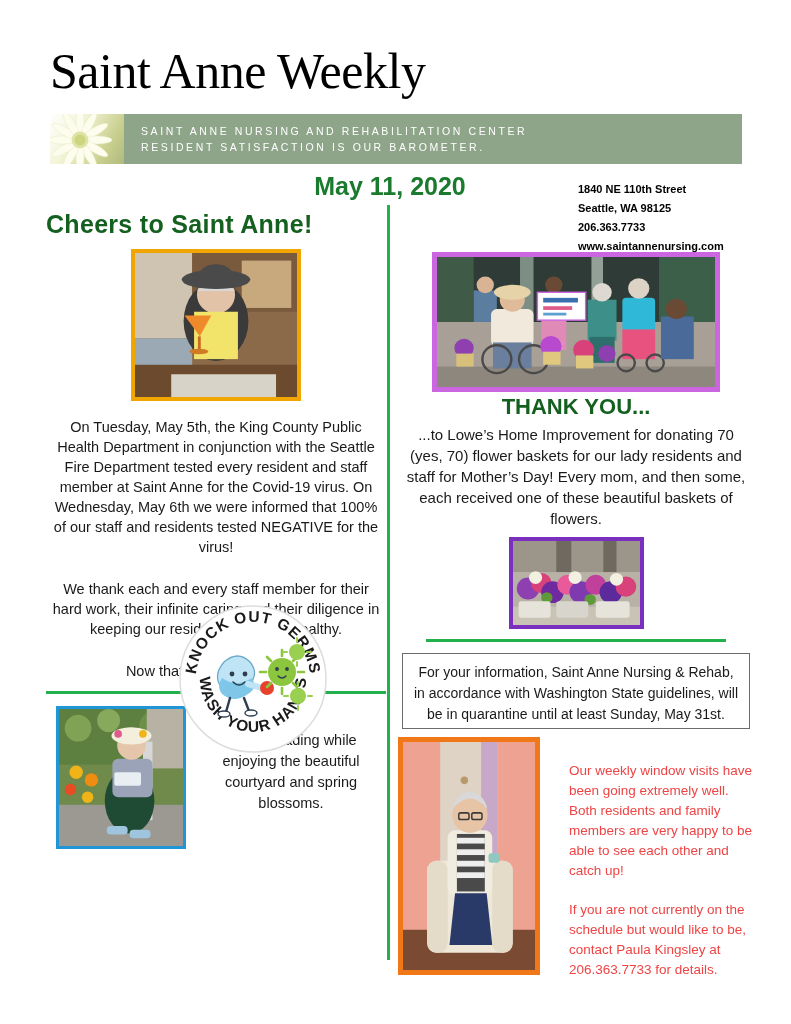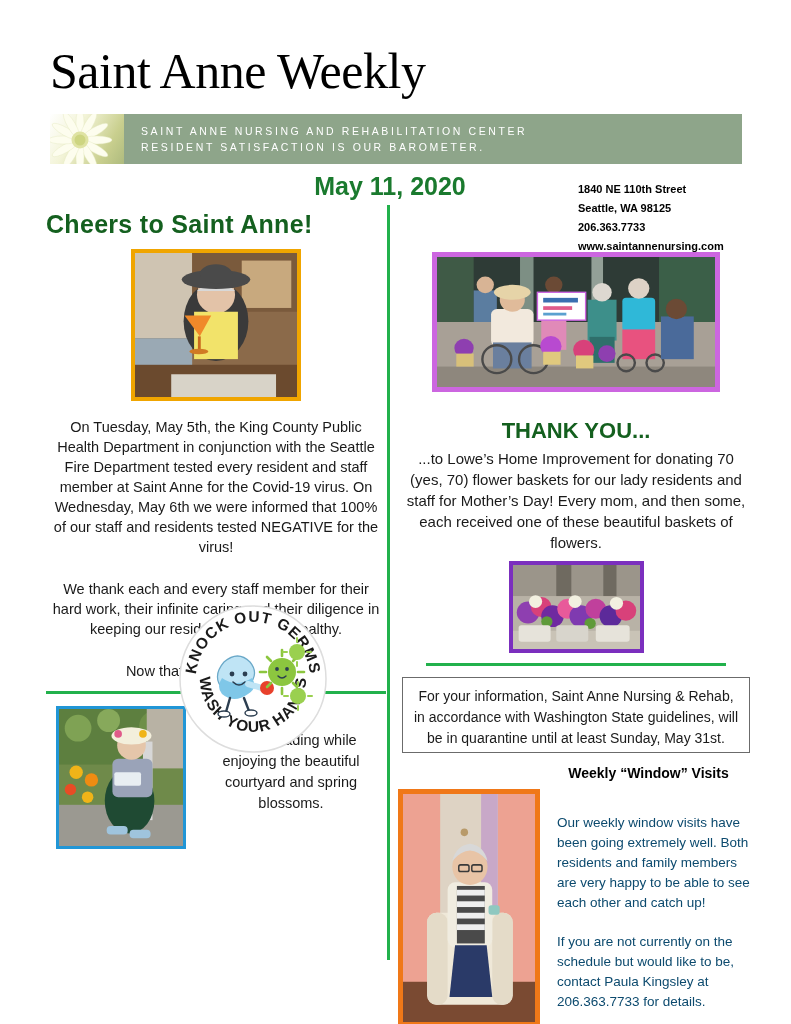--- a/index.html
+++ b/index.html
@@ -171,21 +171,21 @@
     width: 288px;
     height: 140px;
     margin: 0 auto;
     border: 5px solid #cc66e0;
   }
   #thankyou-heading {
     text-align: center;
     color: #14601f;
     font-size: 22px;
     font-weight: bold;
-    margin: 26px 0 4px 0;
+    margin: 2px 0 4px 0;
   }
   #lowes-paragraph {
     margin: 0 4px;
     font-size: 15px;
     line-height: 21px;
     text-align: center;
     color: #1a1a1a;
   }
   #photo-baskets {
     width: 135px;
@@ -221,25 +221,25 @@
     margin-top: 8px;
   }
   #photo-window {
     width: 142px;
     height: 238px;
     border: 5px solid #f07818;
     flex: none;
   }
   #window-text {
     flex: 1;
-    padding-left: 17px;
+    padding-left: 29px;
     padding-top: 24px;
     font-size: 13.5px;
     line-height: 20px;
-    color: #0c4a6e;
+    color: #ef4444;
     text-align: left;
   }
   #window-text p { margin: 0; }
   #window-text p + p { margin-top: 19px; }
 </style>
 </head>
 <body>
 
 <div id="page">
 
@@ -498,21 +498,20 @@
         <rect x="6" y="66" width="34" height="18" rx="3" fill="#e6e3da"></rect>
         <rect x="46" y="66" width="34" height="18" rx="3" fill="#d8d5cc"></rect>
         <rect x="88" y="66" width="36" height="18" rx="3" fill="#e6e3da"></rect>
       </svg>
     </div>
 
     <div id="right-rule"></div>
 
     <div id="quarantine-box">For your information, Saint Anne Nursing &amp; Rehab, in accordance with Washington State guidelines, will be in quarantine until at least Sunday, May 31st.</div>
 
-    <div id="window-heading">Weekly “Window” Visits</div>
 
     <div id="window-row">
       <div class="photo" id="photo-window">
         <svg viewBox="0 0 142 238" preserveAspectRatio="none" aria-hidden="true">
           <rect width="142" height="238" fill="#e8a898"></rect>
           <rect x="0" y="0" width="40" height="200" fill="#eda292"></rect>
           <rect x="102" y="0" width="40" height="200" fill="#eda292"></rect>
           <rect x="40" y="0" width="62" height="200" fill="#ded3c4"></rect>
           <rect x="84" y="0" width="18" height="200" fill="#c8a8c8"></rect>
           <rect x="0" y="196" width="142" height="42" fill="#7a4a32"></rect>

